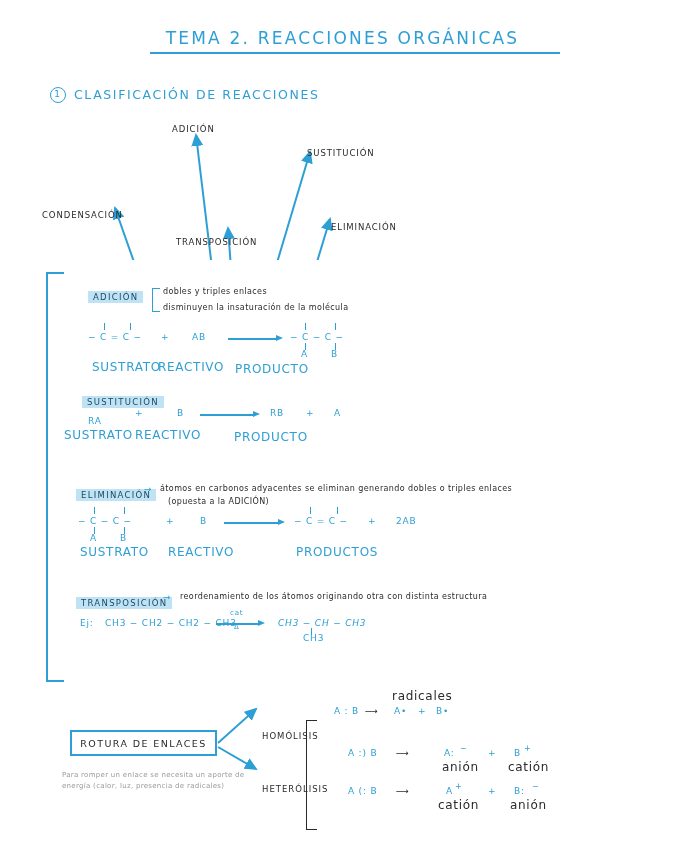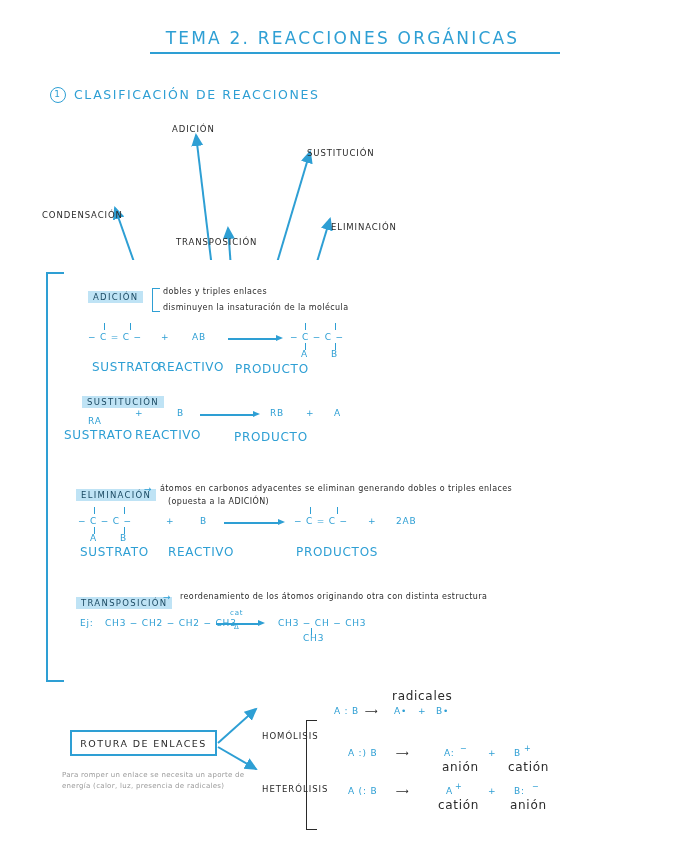--- a/index.html
+++ b/index.html
@@ -196,21 +196,21 @@
 <div class="abs note" style="left:180px;top:592px;">reordenamiento de los átomos originando otra con distinta estructura</div>
 
 <div class="abs eq" style="left:80px;top:618px;">Ej:</div>
 <div class="abs eq" style="left:105px;top:618px;">CH3 − CH2 − CH2 − CH3</div>
 <div class="abs" style="left:216px;top:612px;width:56px;height:22px;">
   <span class="abs eq" style="left:14px;top:-3px;font-size:7px;">cat</span>
   <div class="arrow-line" style="left:0px;top:11px;width:44px;"></div>
   <div class="arrow-head" style="left:42px;top:8px;"></div>
   <span class="abs eq" style="left:18px;top:11px;font-size:7px;">Δ</span>
 </div>
-<div class="abs eq" style="left:278px;top:618px;">CH3 − CH − CH3</div>
+<div class="abs eq" style="left:278px;top:618px;font-style:italic;">CH3 − CH − CH3</div>
 <div class="bond-stub abs" style="left:311px;top:628px;height:7px;"></div>
 <div class="abs eq" style="left:303px;top:633px;">CH3</div>
 
 <div class="abs" id="rotura-box">ROTURA  DE  ENLACES</div>
 <div class="abs" id="rotura-note">Para romper un enlace se necesita un aporte de energía (calor, luz, presencia de radicales)</div>
 
 <svg class="abs" style="left:210px;top:695px;" width="130" height="90">
   <defs>
     <marker id="ah2" markerWidth="7" markerHeight="7" refX="5.5" refY="3" orient="auto">
       <path d="M0,0 L6.5,3 L0,6 z" fill="#2e9fd4"></path>

